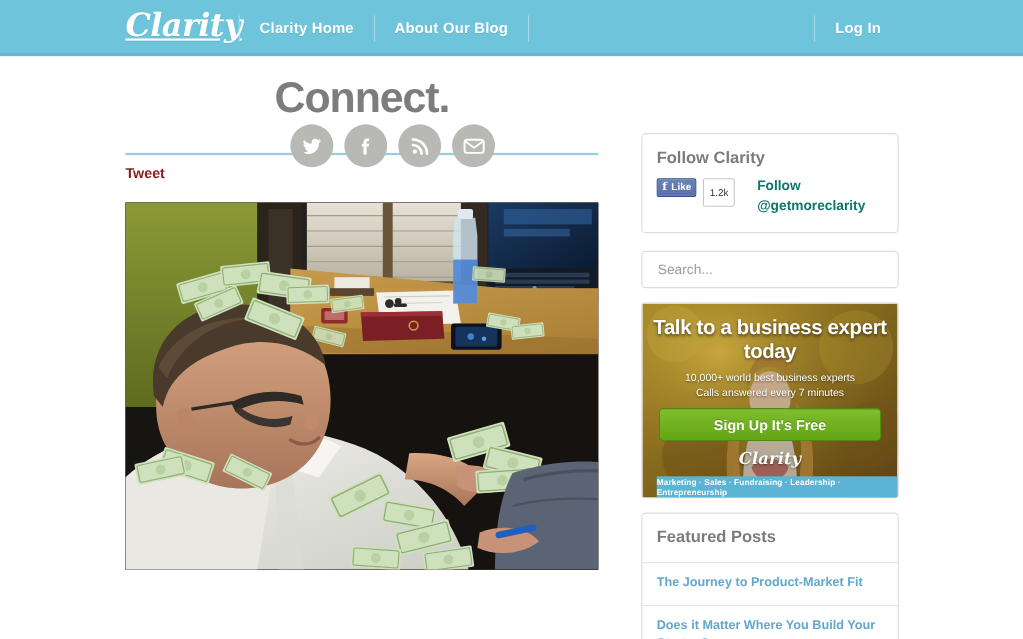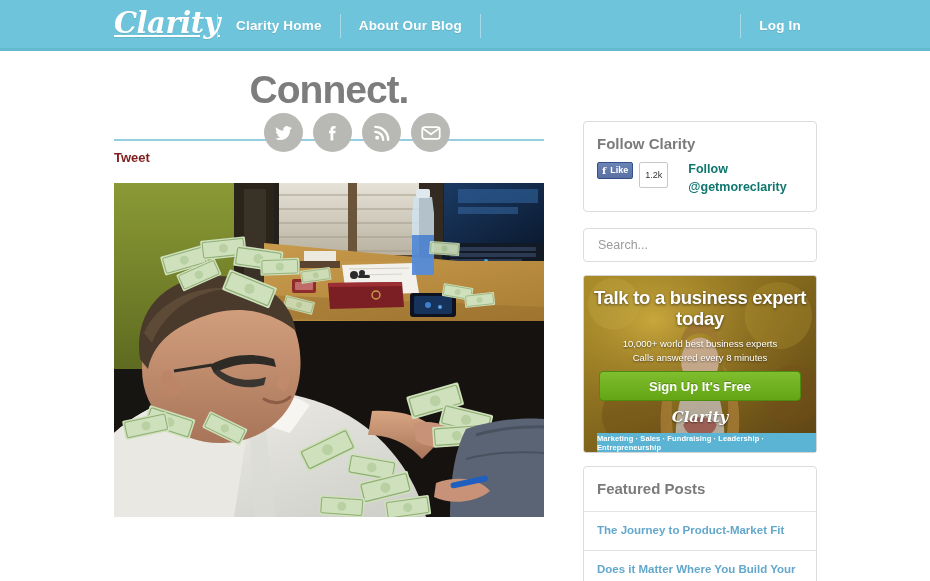--- a/index.html
+++ b/index.html
@@ -637,21 +637,21 @@
         <path d="M94 90 C86 120 88 150 92 176 L80 176 C74 142 78 108 94 90 Z" fill="#c08f3e" opacity=".85"></path>
         <path d="M140 90 C148 120 146 150 142 176 L154 176 C160 142 156 108 140 90 Z" fill="#c08f3e" opacity=".85"></path>
         <path d="M100 150 C108 140 126 140 134 150 C130 166 104 166 100 150 Z" fill="#a8403a" opacity=".65"></path>
         <rect width="234" height="178" fill="#000" opacity=".14"></rect>
       </svg>
 
       <div class="ad-content">
         <div class="ad-h">Talk to a business expert today</div>
         <div class="ad-sub">
           <div>10,000+ world best business experts</div>
-          <div>Calls answered every 8 minutes</div>
+          <div>Calls answered every 7 minutes</div>
         </div>
         <div class="ad-btn">Sign Up It's Free</div>
         <div class="ad-logo">Clarity</div>
       </div>
       <div class="ad-strip">Marketing · Sales · Fundraising · Leadership · Entrepreneurship</div>
     </div>
 
     <div class="card featured">
       <div class="card-head">Featured Posts</div>
       <a class="fp-item" href="#">The Journey to Product-Market Fit</a>

